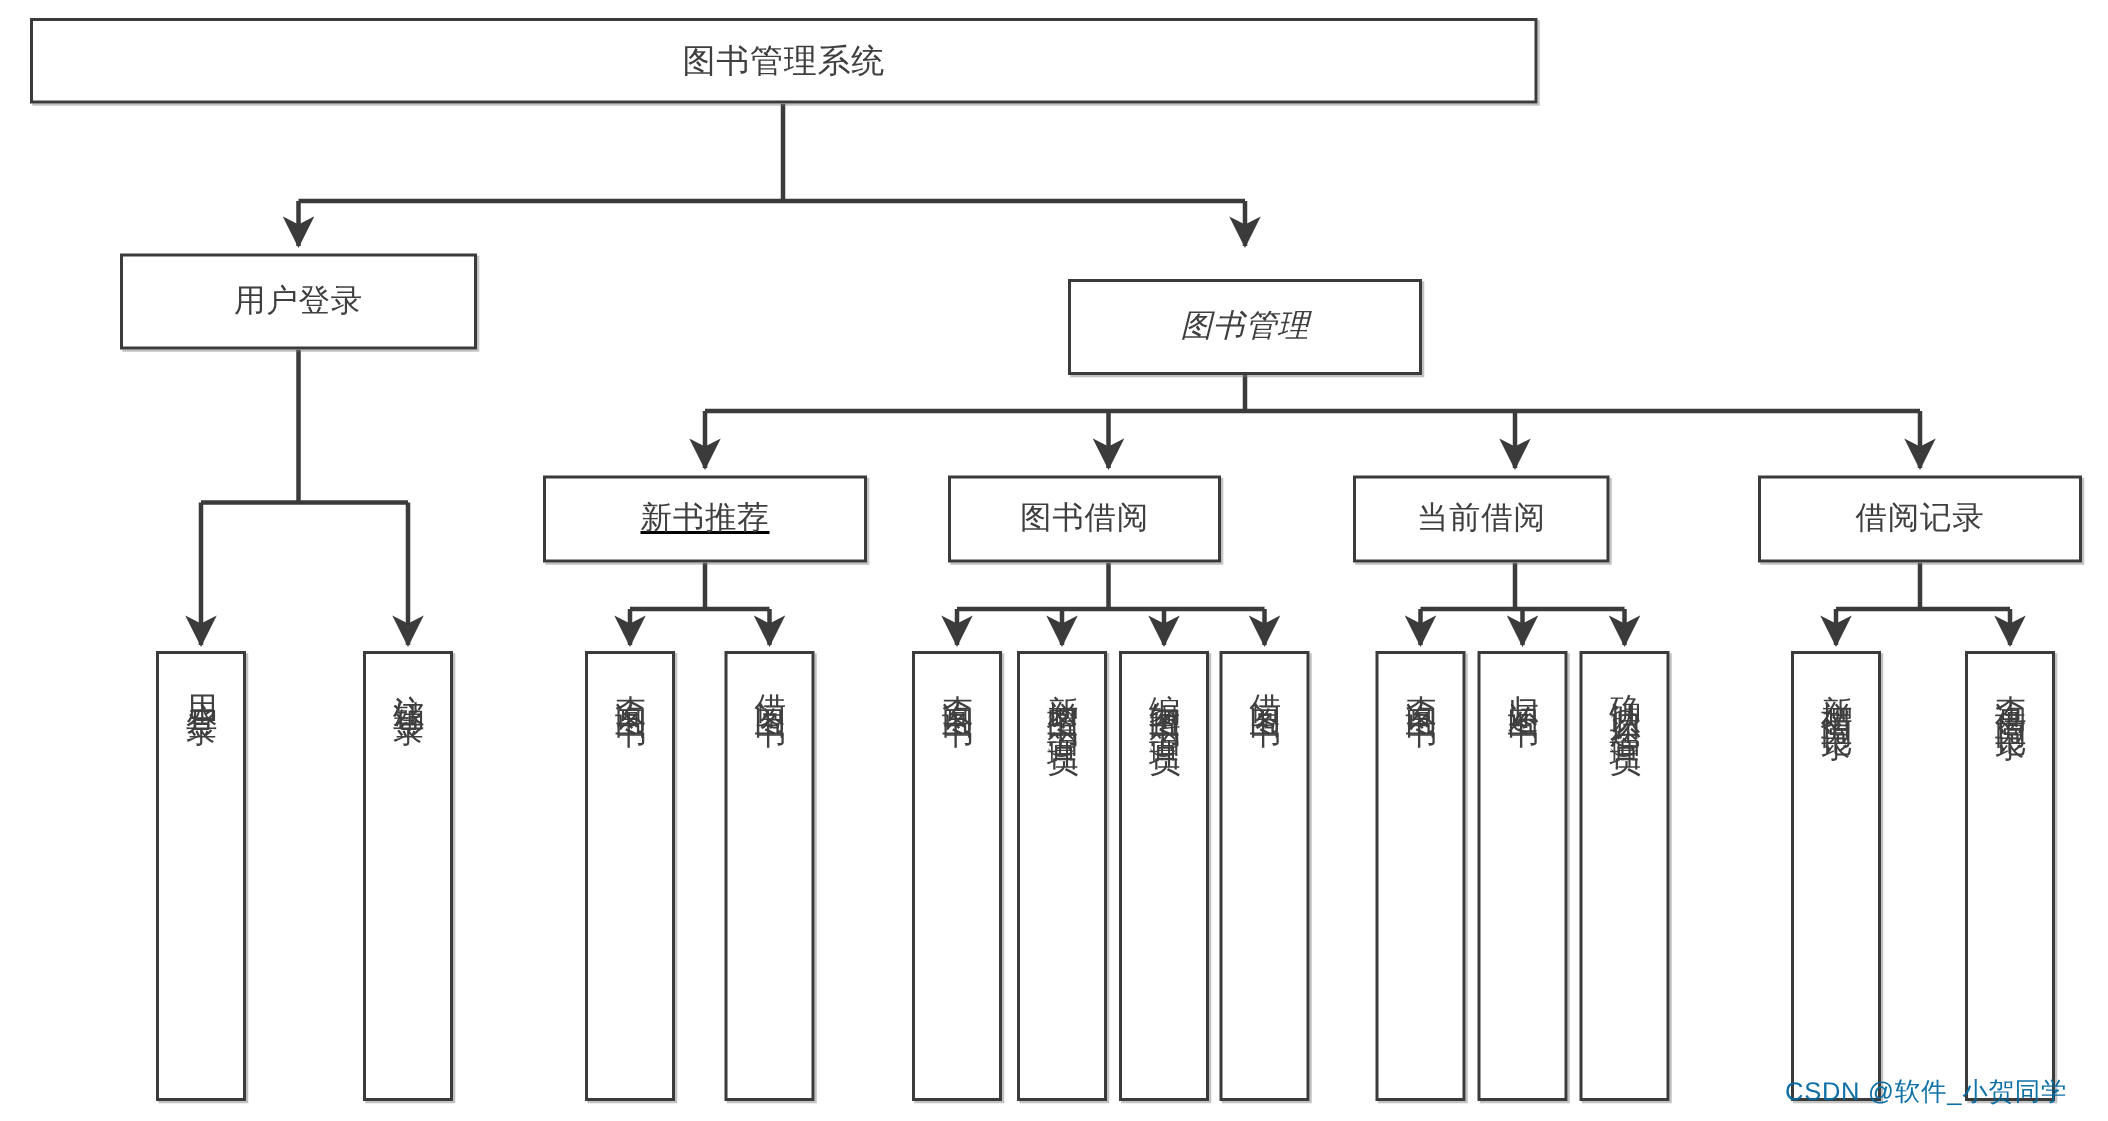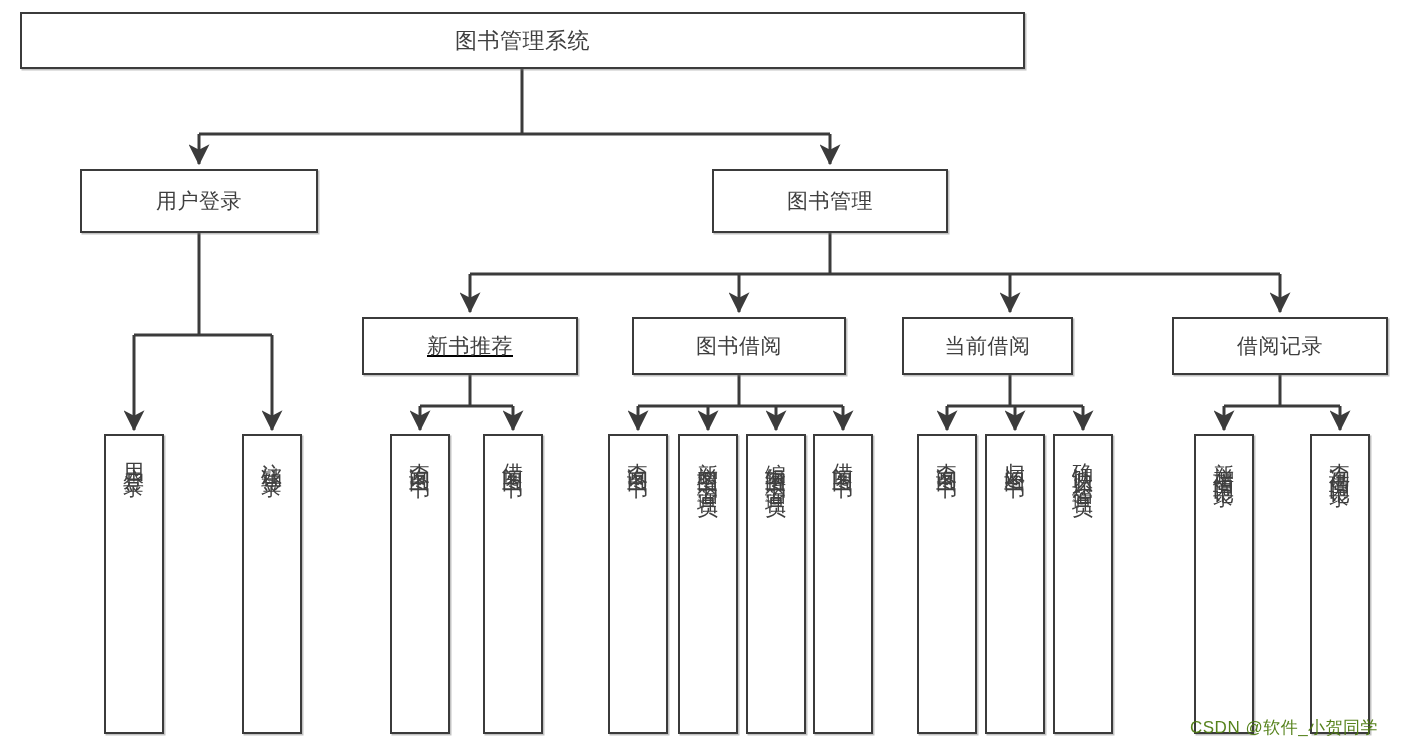--- a/index.html
+++ b/index.html
@@ -52,21 +52,21 @@
     writing-mode: vertical-rl;
     text-orientation: upright;
     white-space: normal;
     letter-spacing: 5px;
     font-size: 21px;
     line-height: 1.0;
   }
   .node.root .node-label { font-size: 22px; }
   .watermark {
     position: absolute;
-    color: #4d7c0f;
+    color: #0369a1;
     font-size: 17px;
     white-space: nowrap;
     letter-spacing: 0.5px;
     opacity: 0.95;
   }
 </style>
 </head>
 <body>
 
 <div id="diagram-root">
@@ -121,28 +121,28 @@
     </g>
   </svg>
 
   <div class="node root" style="left:20px; top:12px; width:1005px; height:57px;align-items:center;">
     <span class="node-label">图书管理系统</span>
   </div>
 
   <div class="node" style="left:80px; top:169px; width:238px; height:64px;">
     <span class="node-label">用户登录</span>
   </div>
-  <div class="node" style="left:712px; top:169px; width:236px; height:64px;">
+  <div class="node" style="left:712px; top:186px; width:236px; height:64px;font-style:italic;">
     <span class="node-label">图书管理</span>
   </div>
 
   <div class="node" style="left:362px; top:317px; width:216px; height:58px;text-decoration:underline;">
     <span class="node-label">新书推荐</span>
   </div>
-  <div class="node" style="left:632px; top:317px; width:214px; height:58px;">
+  <div class="node" style="left:632px; top:317px; width:182px; height:58px;">
     <span class="node-label">图书借阅</span>
   </div>
   <div class="node" style="left:902px; top:317px; width:171px; height:58px;">
     <span class="node-label">当前借阅</span>
   </div>
   <div class="node" style="left:1172px; top:317px; width:216px; height:58px;">
     <span class="node-label">借阅记录</span>
   </div>
 
   <div class="node vertical" style="left:104px; top:434px; width:60px; height:300px;">

